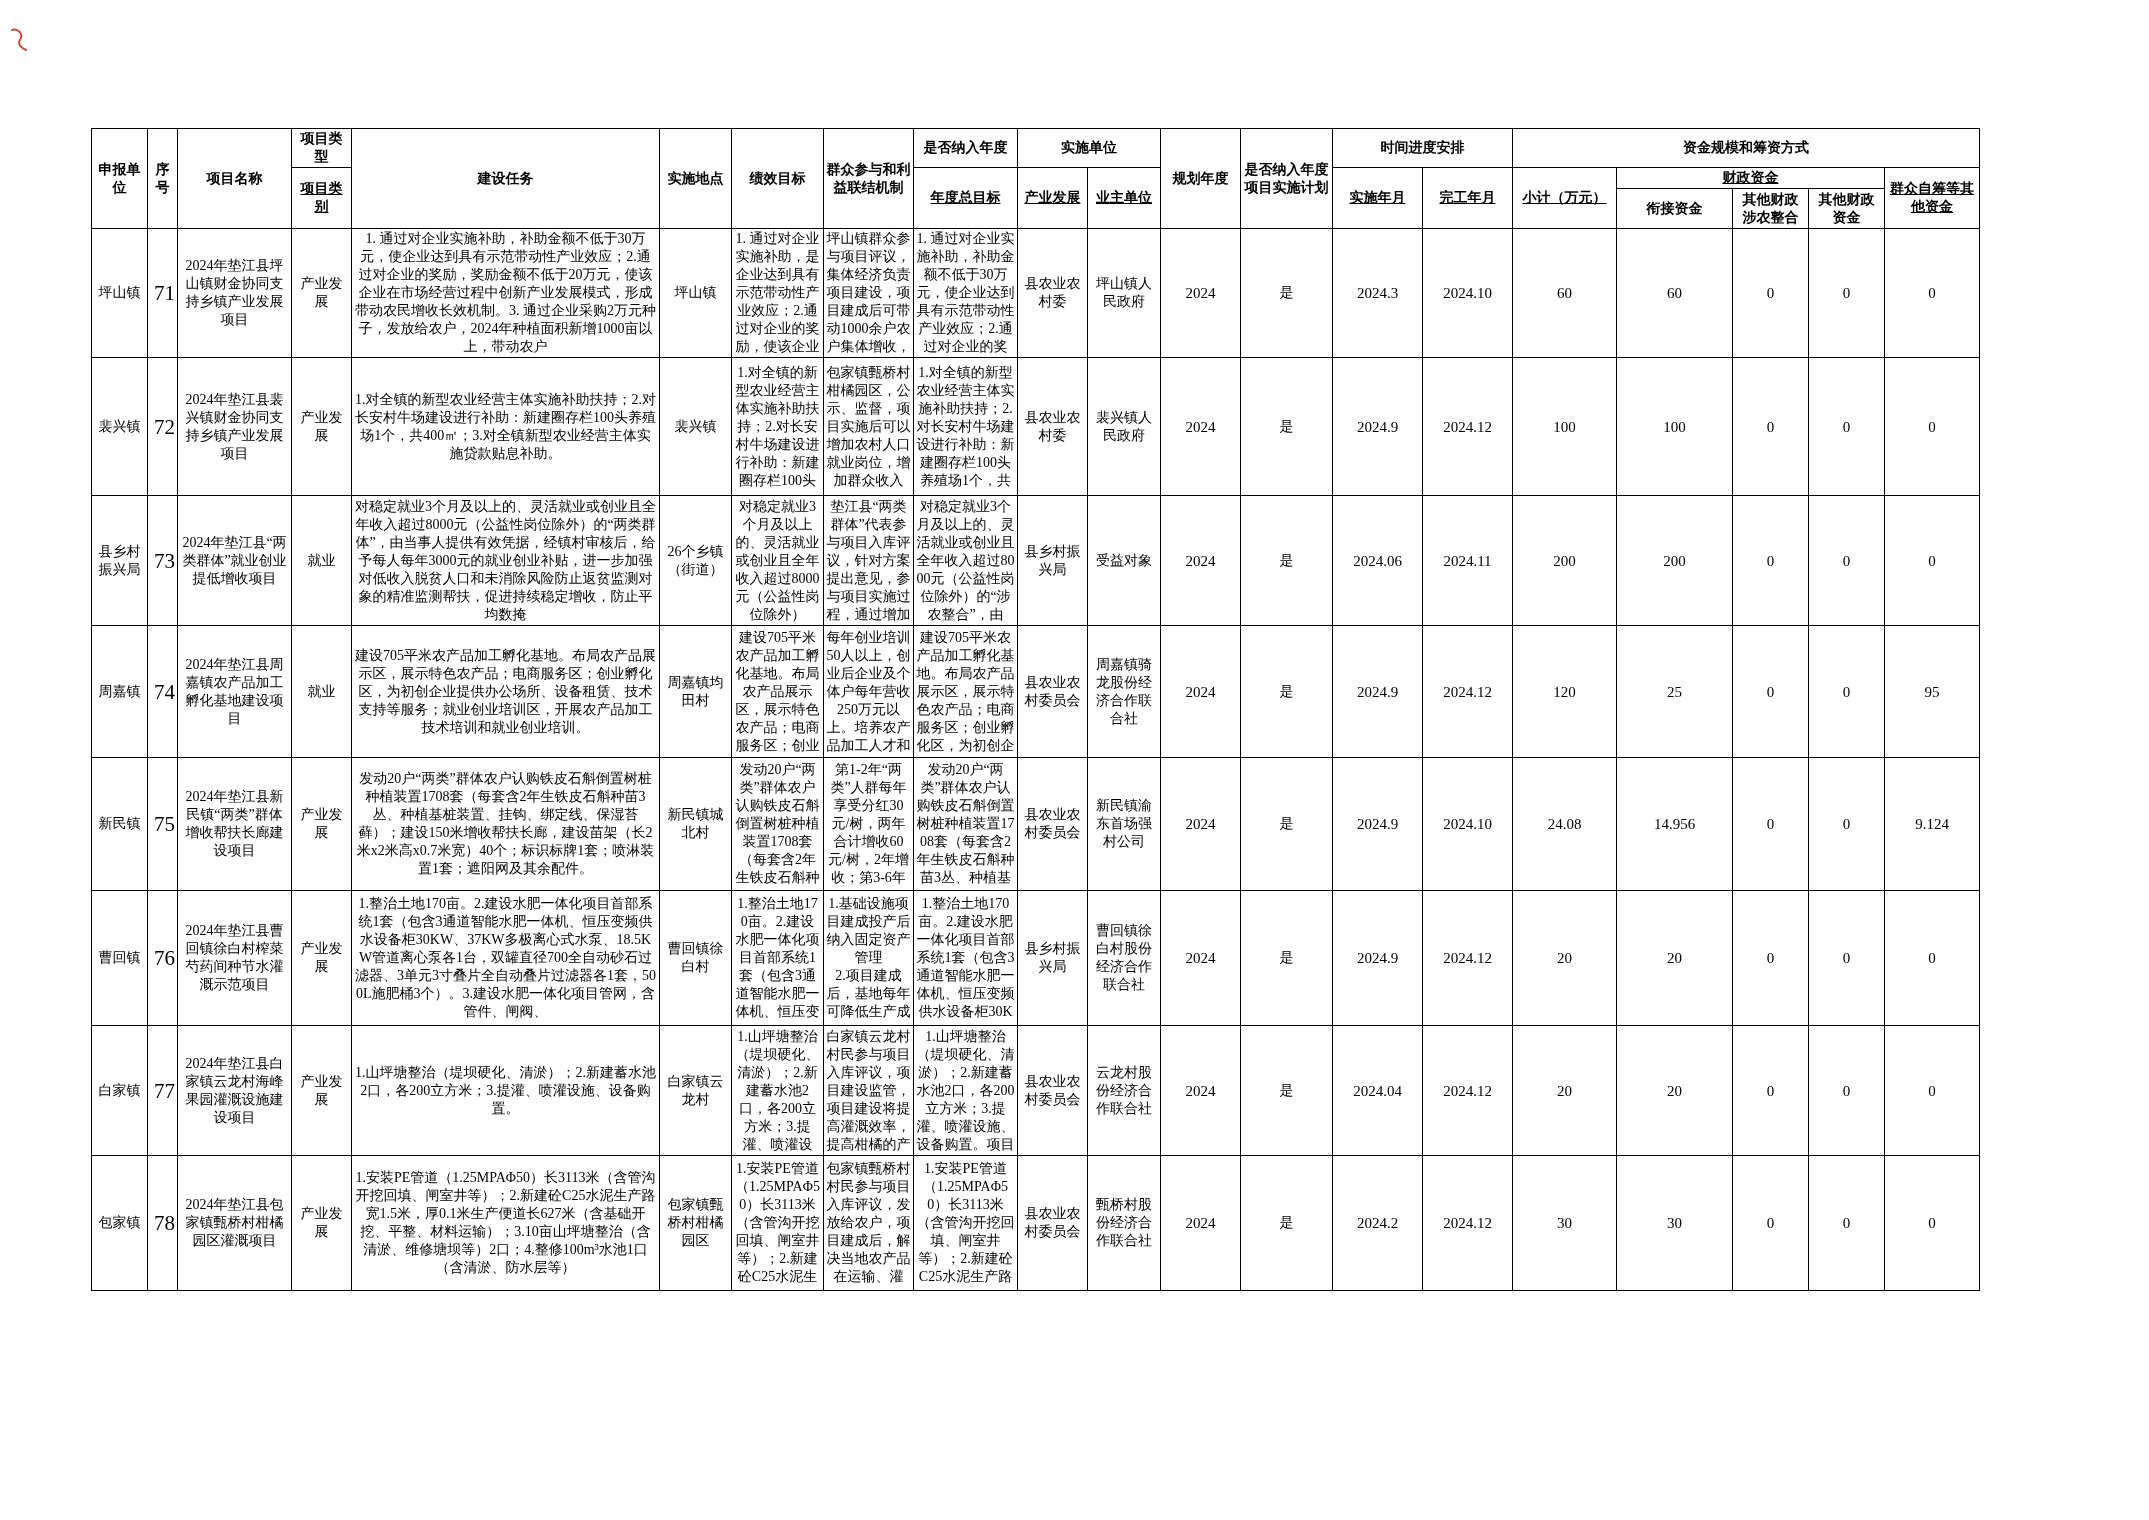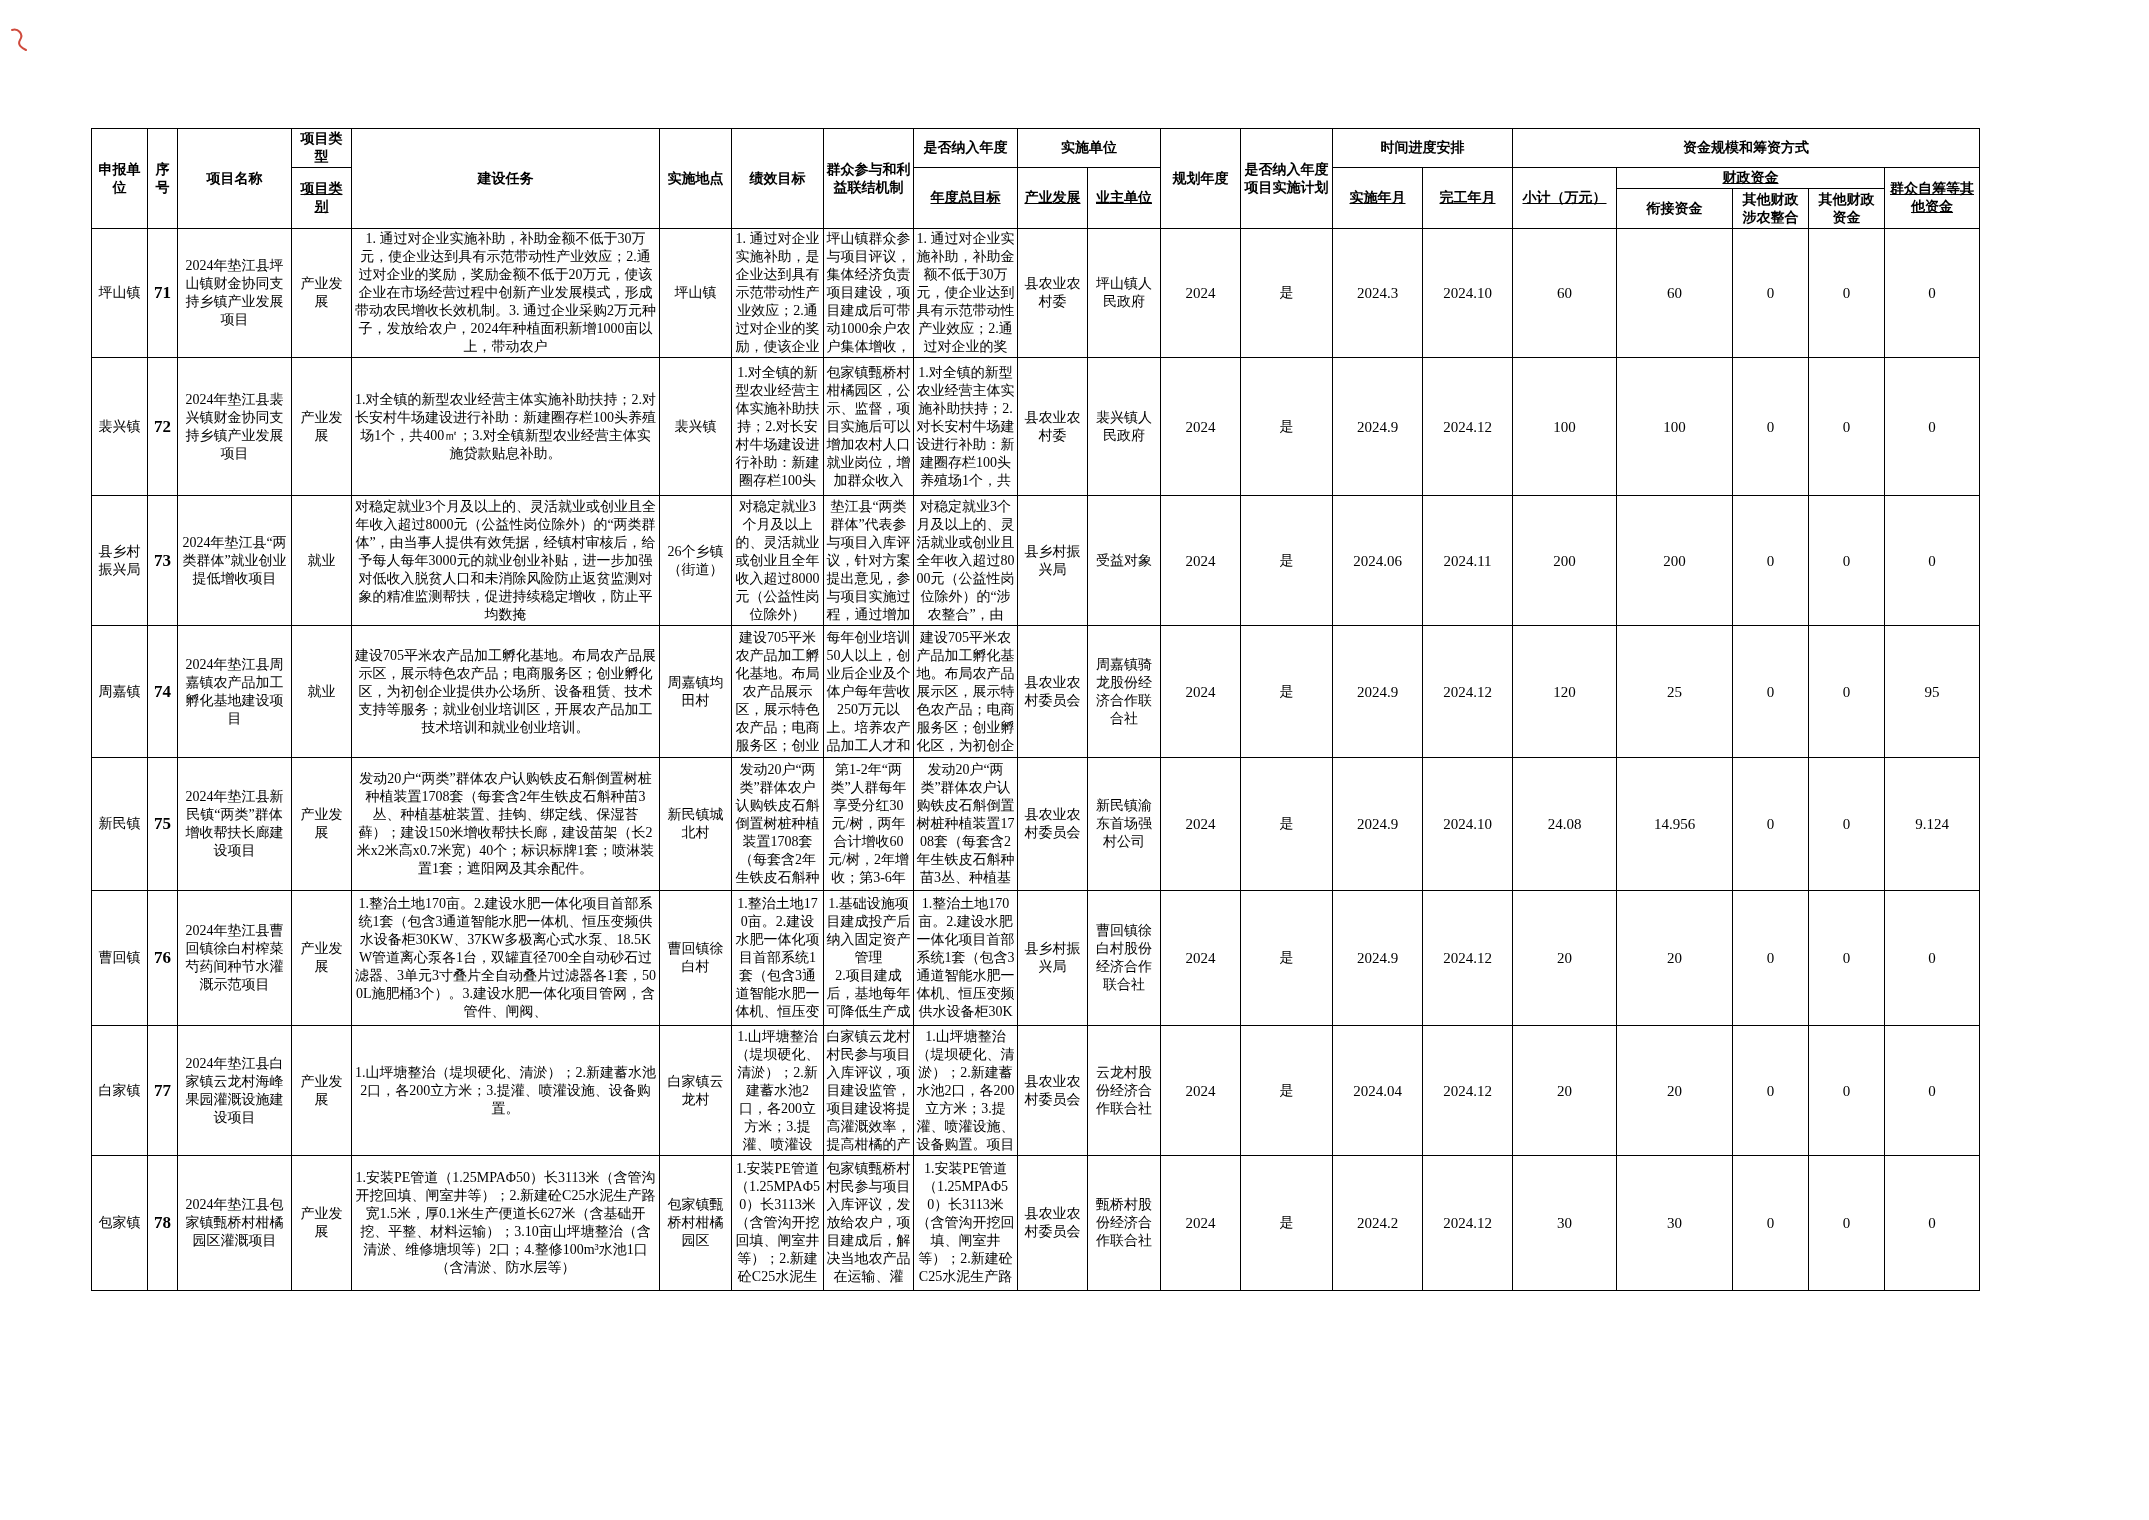--- a/index.html
+++ b/index.html
@@ -31,21 +31,21 @@
   tbody tr:nth-child(4){height:132px;}
   tbody tr:nth-child(5){height:133px;}
   tbody tr:nth-child(6){height:135px;}
   tbody tr:nth-child(7){height:130px;}
   tbody tr:nth-child(8){height:135px;}
   .clip{
     max-height:126px;overflow:hidden;white-space:pre-line;
     margin:0 auto;
   }
   td.name .clip{font-weight:normal;}
-  td.seq .clip{font-weight:bold;font-size:17px;}
+  td.seq .clip{font-weight:normal;font-size:21px;text-align:right;}
   td.num .clip{font-size:15px;}
   #red-mark{position:absolute;left:8px;top:26px;}
 </style>
 </head>
 <body>
 
 <svg id="red-mark" width="22" height="28" viewBox="0 0 22 28">
   <path d="M4 4 C 10 2, 16 8, 12 14 C 9 19, 14 22, 18 24" fill="none" stroke-width="2" stroke-linecap="round" stroke="#cf4a3c"></path>
 </svg>
 

